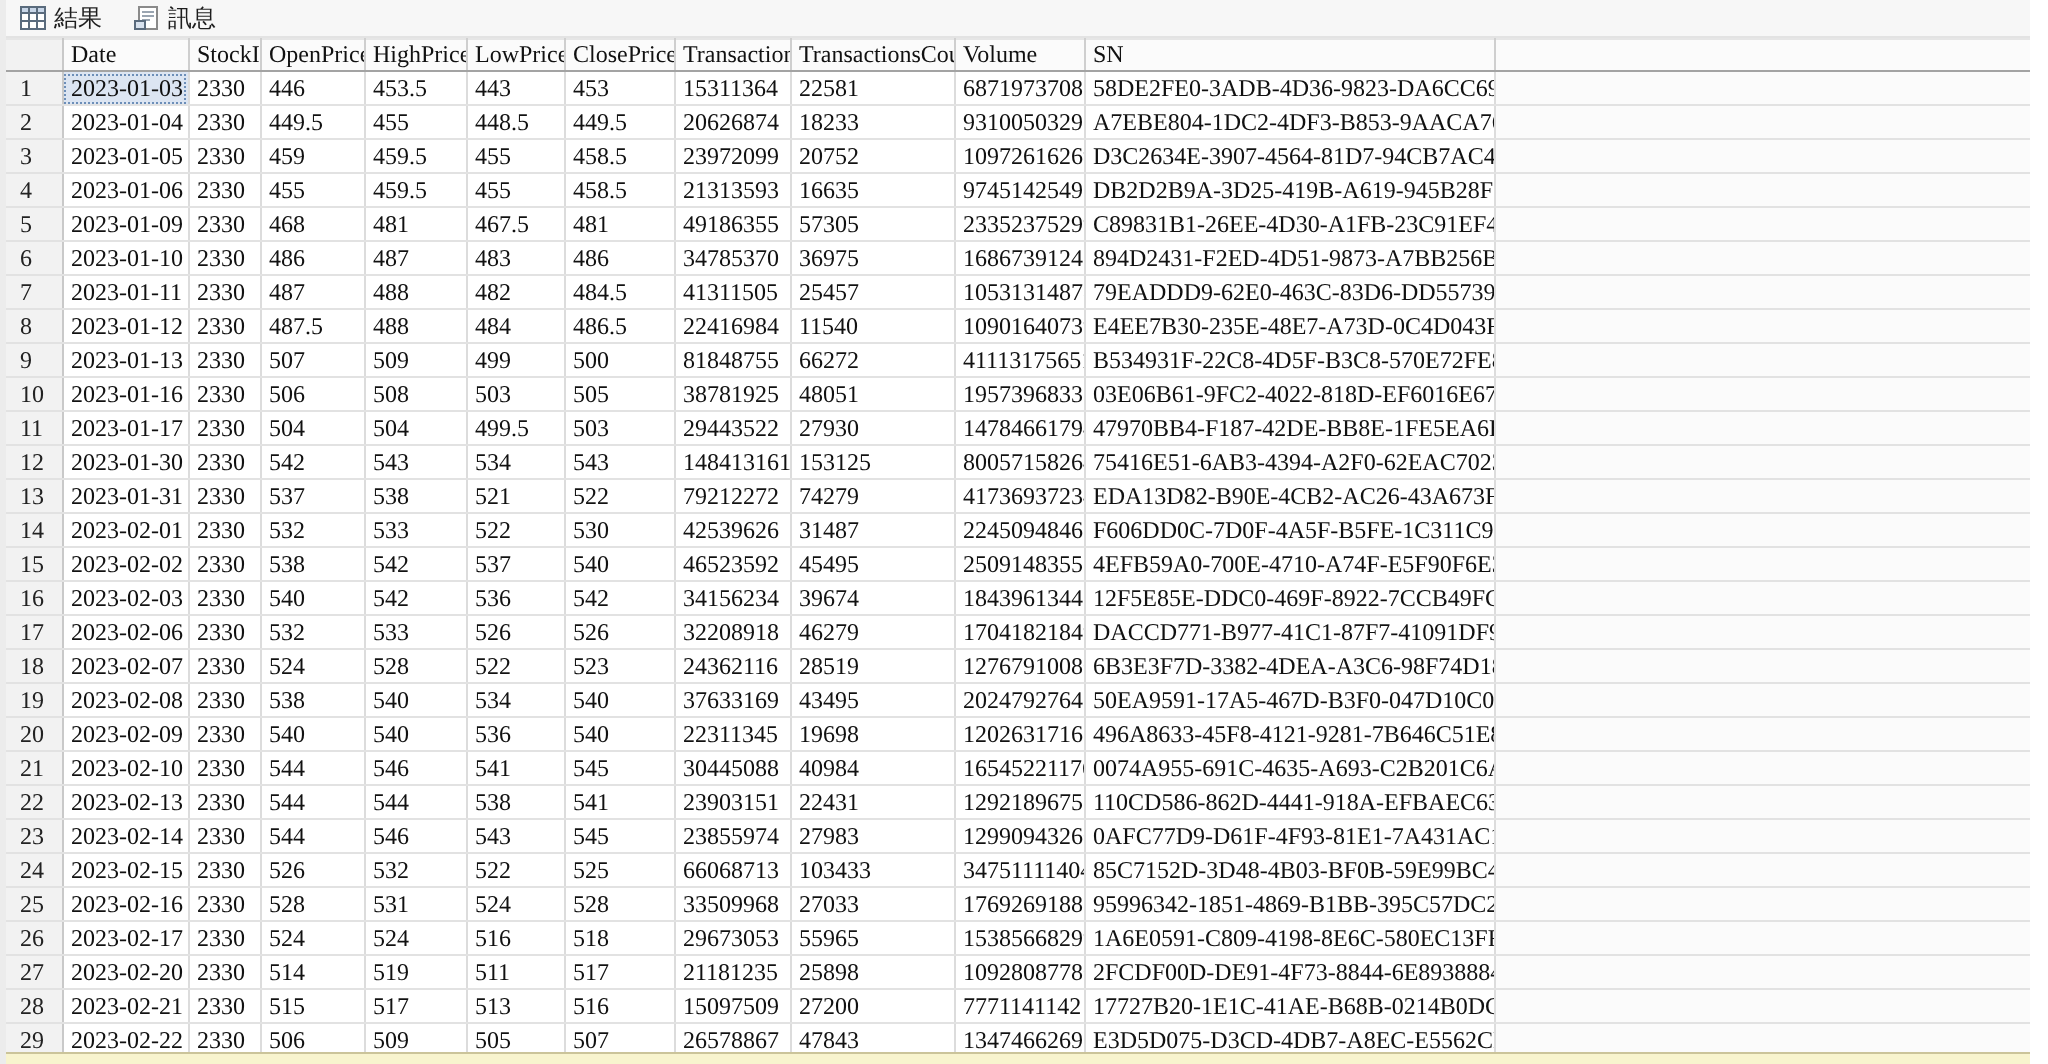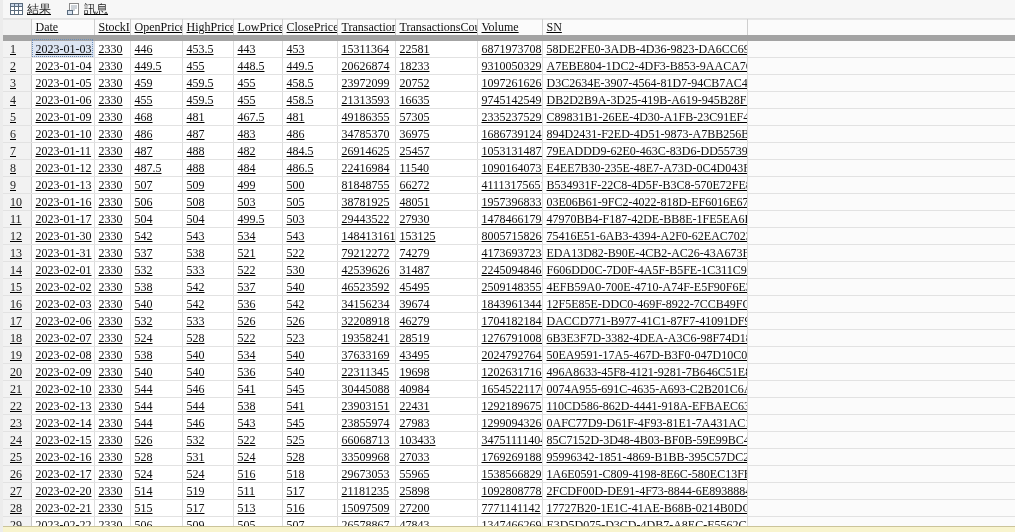--- a/index.html
+++ b/index.html
@@ -1,35 +1,35 @@
 <!DOCTYPE html>
 <html><head>
 <meta charset="utf-8">
 <style>
   html,body{margin:0;padding:0;background:#FFFFFF;}
   .app{
     position:relative;width:1015px;height:532px;overflow:hidden;
     background:#FFFFFF;font-family:"Liberation Sans",sans-serif;
-    border-left:3px solid #ECECEC;box-sizing:border-box;text-decoration:underline;
+    border-left:3px solid #ECECEC;box-sizing:border-box;
   }
   
   .tabbar{
     height:18px;display:flex;align-items:center;gap:16px;
     background:#F7F7F7;padding-left:7px;border-bottom:1px solid #E3E3E3;
   }
   .tab{display:flex;align-items:center;gap:4px;font-size:12px;color:#1E1E1E;cursor:default;}
   .tab .ticon{display:inline-block;width:13px;height:12px;}
   
   .gridwrap{position:relative;}
   table{border-collapse:collapse;table-layout:fixed;width:1024px;
         font-family:"Liberation Serif","DejaVu Serif",serif;font-size:12px;color:#111;}
   th,td{box-sizing:border-box;overflow:hidden;white-space:nowrap;padding:0 4px;text-align:left;font-weight:normal;}
   thead th{
     height:16px;line-height:15px;background:#FBFBFB;
-    border-right:1px solid #CFCFCF;border-bottom:6px solid #a3a3a3;border-top:1px solid #E6E6E6;
+    border-right:1px solid #CFCFCF;border-bottom:1px solid #a3a3a3;border-top:1px solid #E6E6E6;
   }
   thead th.fillerh{border-right:none;}
   tbody td{height:17px;line-height:16px;background:#FFFFFF;
     border-right:1px solid #DCDCDC;border-bottom:1px solid #E2E2E2;}
   td.rowhdr{background:#F2F2F2;border-right:1px solid #C9C9C9;color:#222;padding-left:7px;}
   th.corner{background:#F2F2F2;border-right:1px solid #C9C9C9;}
   td.filler{background:#FBFBFB;border-right:none;}
   td.sel{background:#DCE5F2;outline:1px dotted #6C8EB8;outline-offset:-2px;}
   
   .bottomstrip{
@@ -187,21 +187,21 @@
             <td class="filler"></td>
           </tr>
           <tr>
             <td class="rowhdr">7</td>
             <td>2023-01-11</td>
             <td>2330</td>
             <td>487</td>
             <td>488</td>
             <td>482</td>
             <td>484.5</td>
-            <td>26914625</td>
+            <td>41311505</td>
             <td>25457</td>
             <td>10531314878</td>
             <td>79EADDD9-62E0-463C-83D6-DD5573911002</td>
             <td class="filler"></td>
           </tr>
           <tr>
             <td class="rowhdr">8</td>
             <td>2023-01-12</td>
             <td>2330</td>
             <td>487.5</td>
@@ -341,21 +341,21 @@
             <td class="filler"></td>
           </tr>
           <tr>
             <td class="rowhdr">18</td>
             <td>2023-02-07</td>
             <td>2330</td>
             <td>524</td>
             <td>528</td>
             <td>522</td>
             <td>523</td>
-            <td>19358241</td>
+            <td>24362116</td>
             <td>28519</td>
             <td>12767910080</td>
             <td>6B3E3F7D-3382-4DEA-A3C6-98F74D186DF8</td>
             <td class="filler"></td>
           </tr>
           <tr>
             <td class="rowhdr">19</td>
             <td>2023-02-08</td>
             <td>2330</td>
             <td>538</td>

